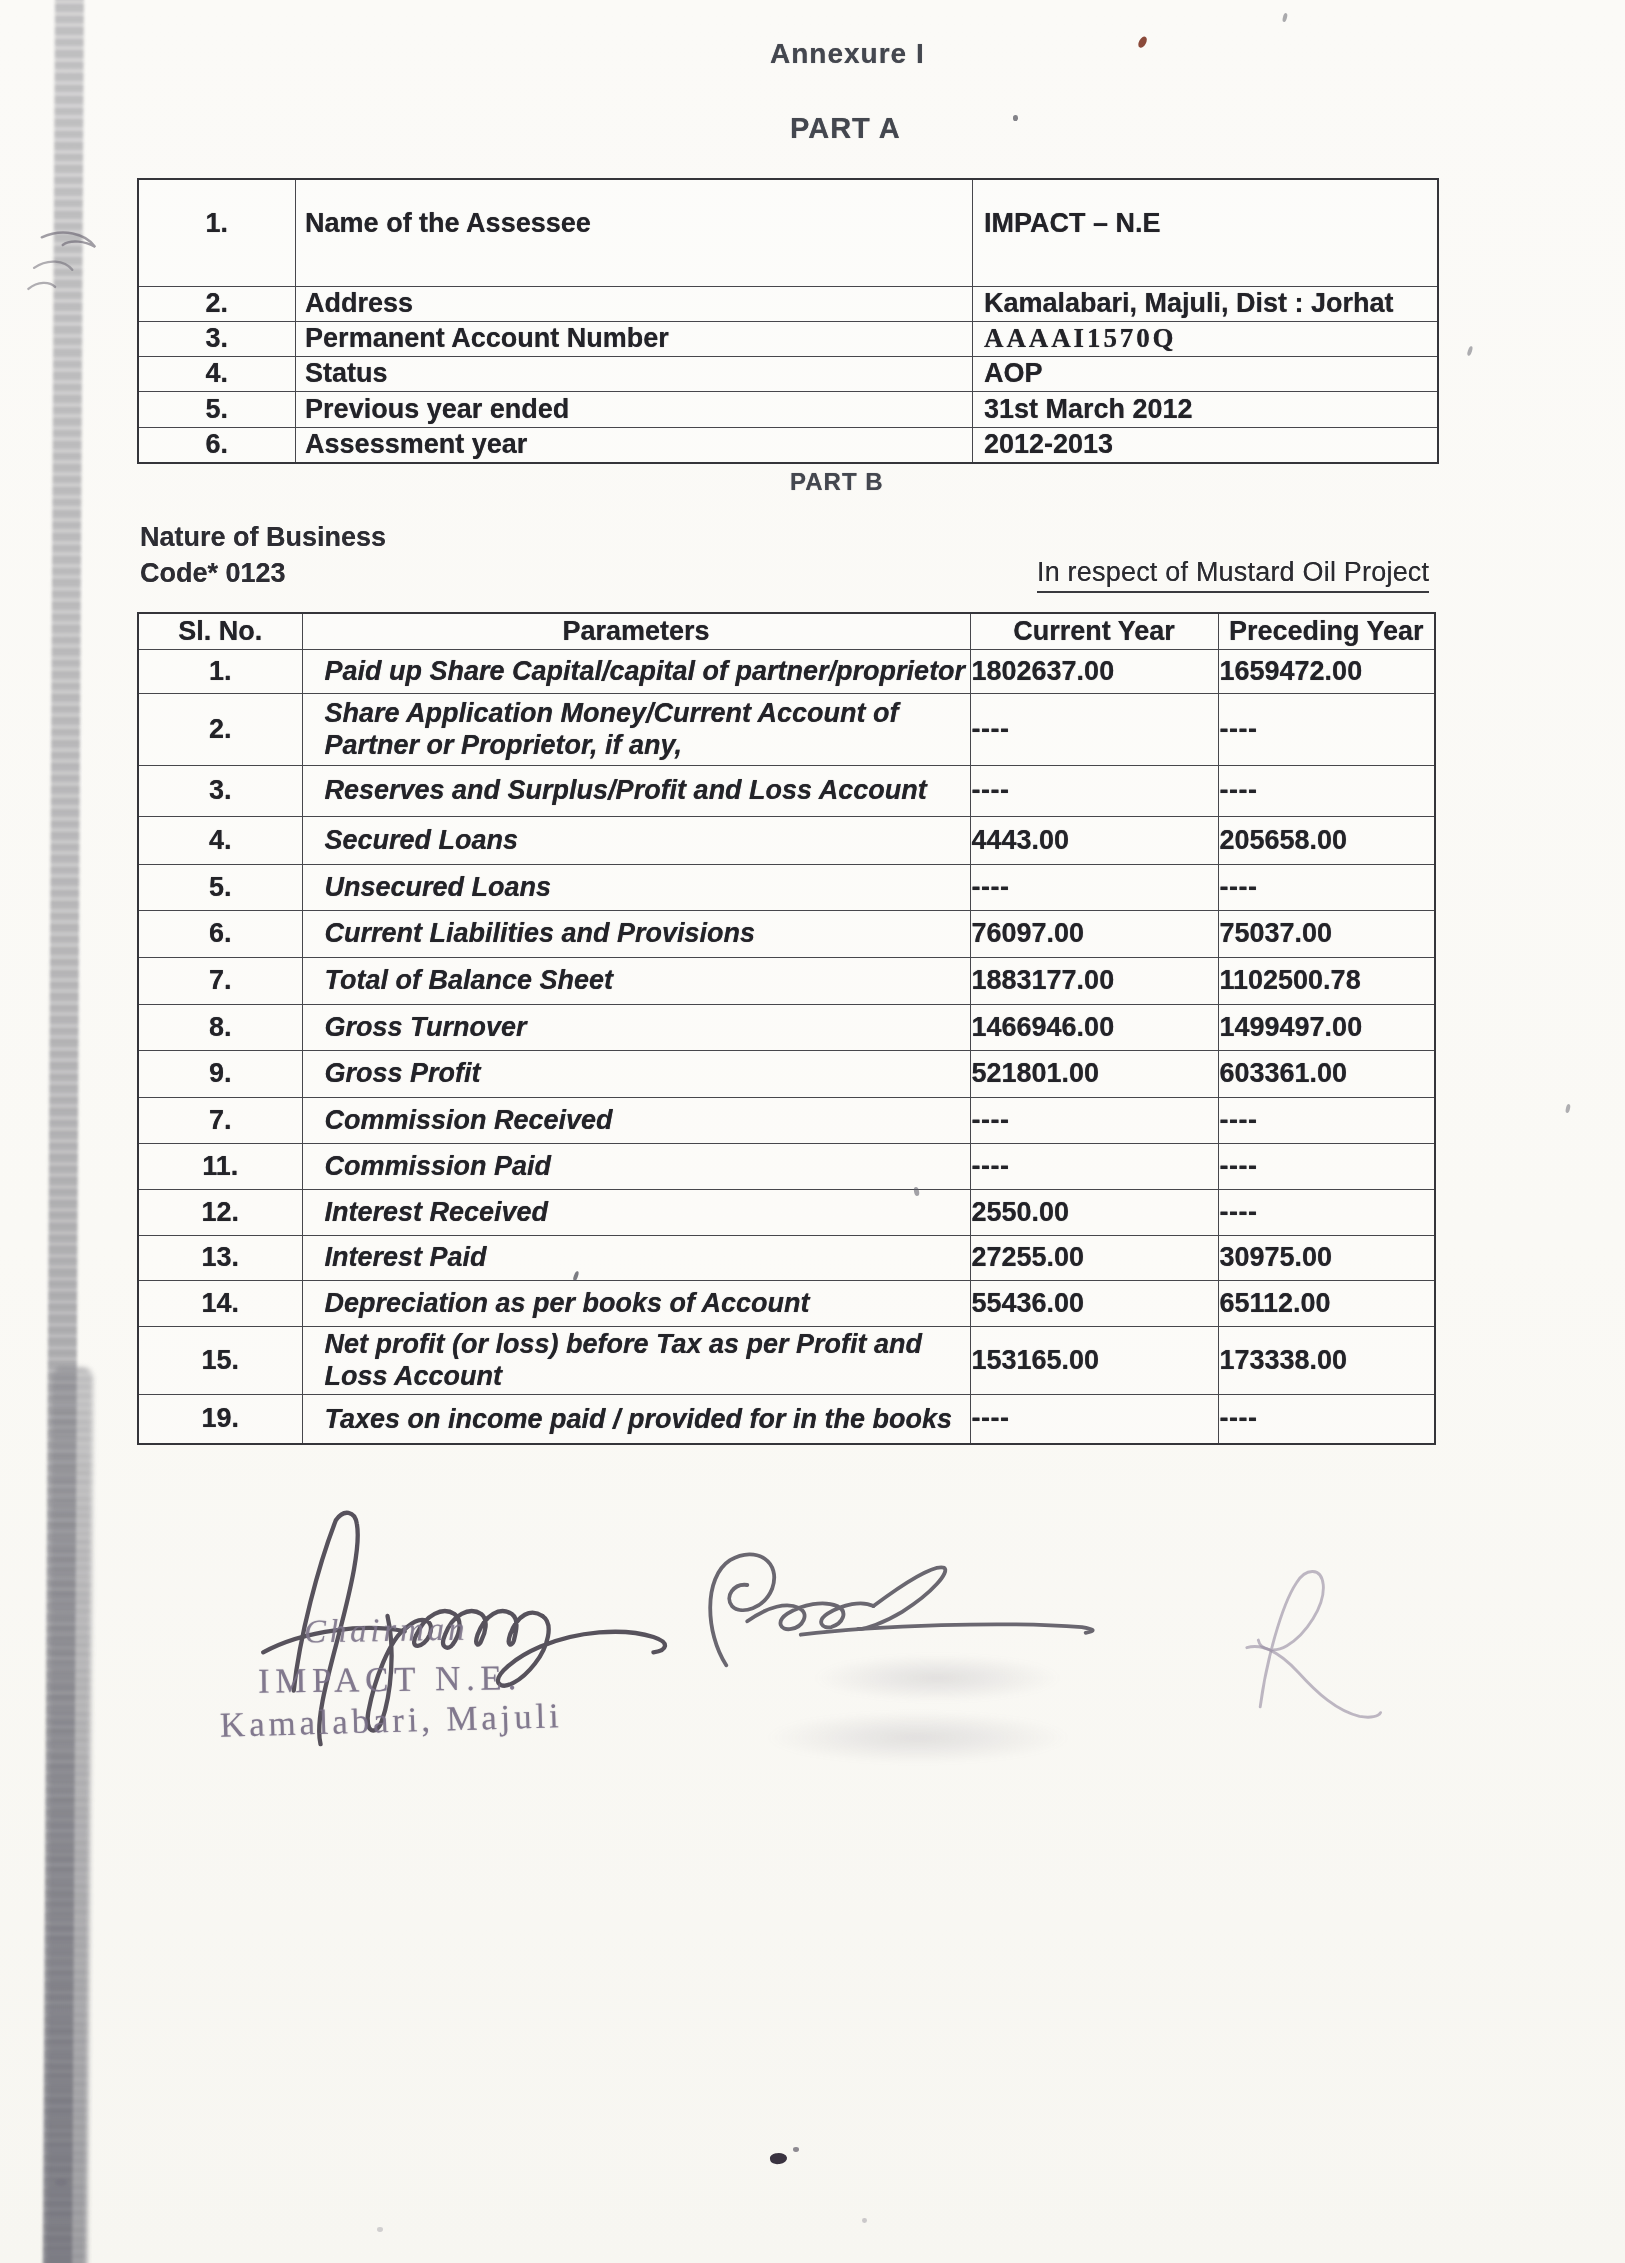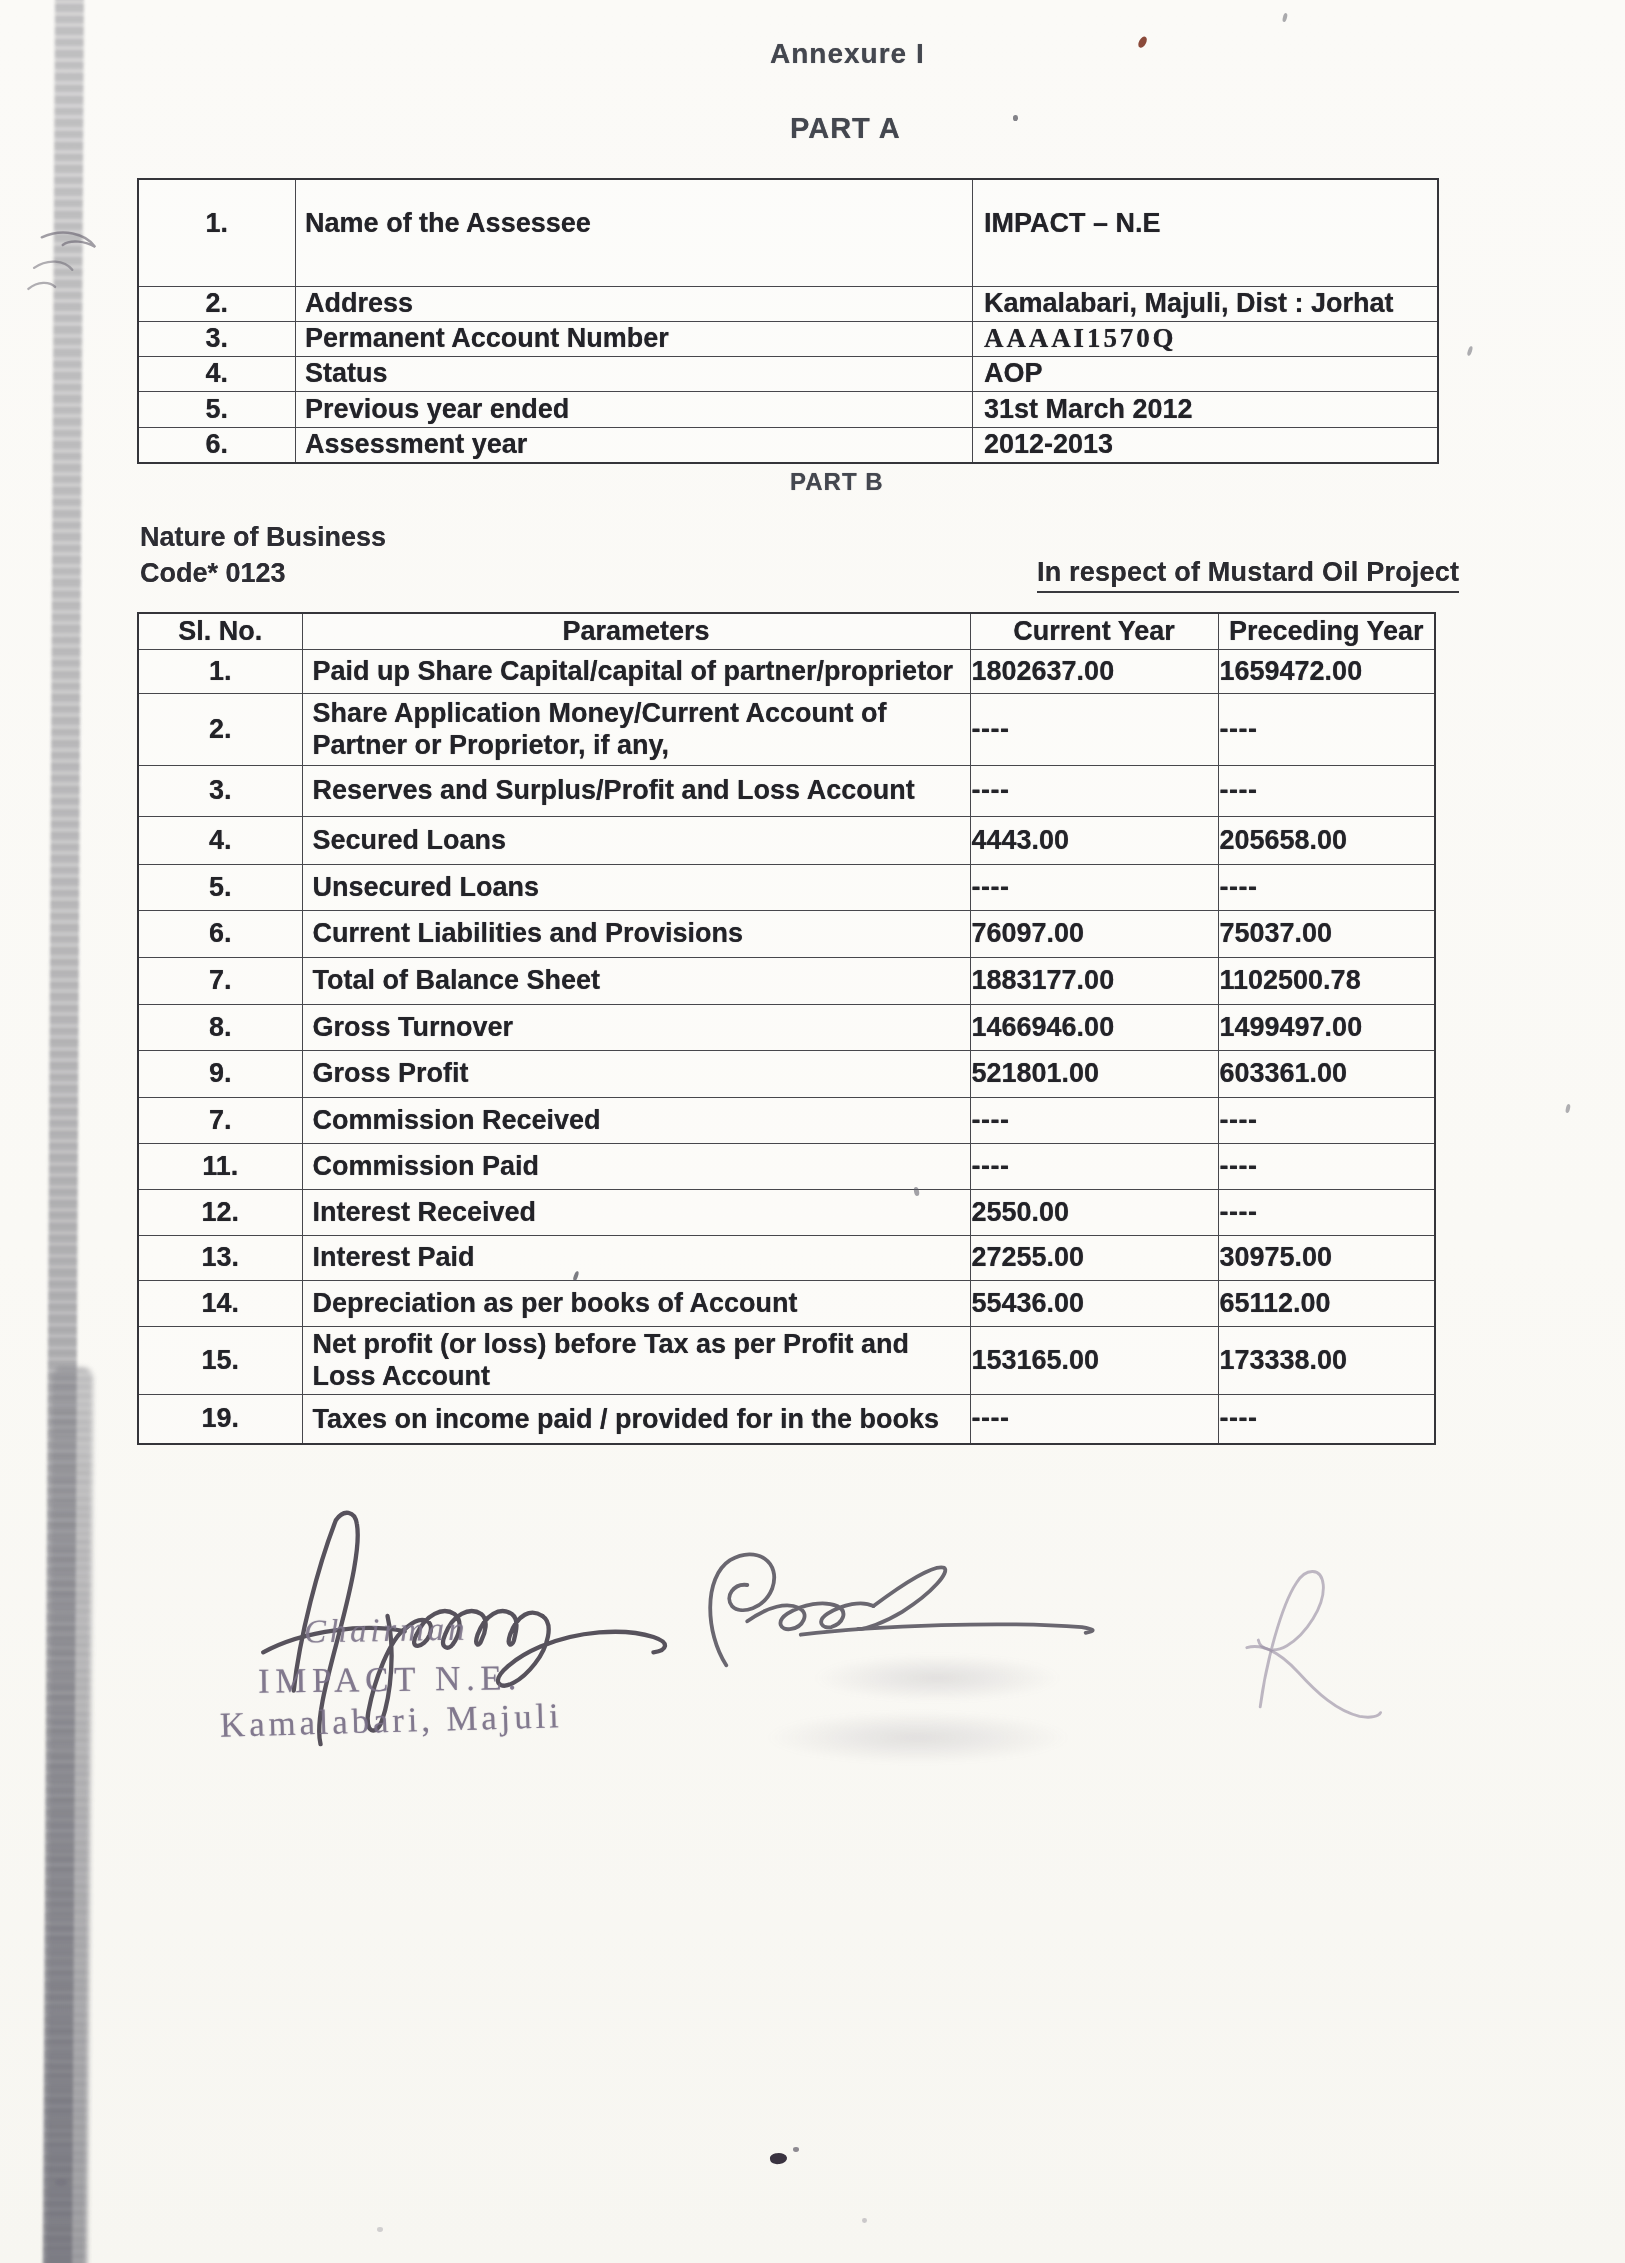--- a/index.html
+++ b/index.html
@@ -28,38 +28,38 @@
   .title{position:absolute;color:#44474f;font-weight:600;letter-spacing:1px;
     text-shadow:0 0 0.7px rgba(60,60,70,0.7);}
   .annexure{left:770px;top:38px;font-size:28px;}
   .parta{left:790px;top:112px;font-size:29px;}
   .partb{left:790px;top:468px;font-size:24px;}
   .nob{position:absolute;left:140px;font-size:27px;font-weight:600;color:#2d2d33;
     text-shadow:0 0 0.6px rgba(45,45,55,0.75);}
   .nob1{top:522px;}
   .nob2{top:558px;}
   .project-note{
-    position:absolute;left:1037px;top:557px;font-size:27px;font-weight:700;color:#2b2b30;
+    position:absolute;left:1037px;top:557px;font-size:27px;font-weight:400;color:#2b2b30;
     border-bottom:2.9px solid #3a3a3e;padding-bottom:2.9px;letter-spacing:0.2px;
     text-shadow:0 0 0.6px rgba(45,45,55,0.8);
   }
   table{border-collapse:collapse;table-layout:fixed;position:absolute;
     background:rgba(255,255,255,0.35);}
   td{border:1.9px solid #47474c;overflow:hidden;
     text-shadow:0 0 0.7px rgba(35,35,45,0.75);}
   .ta{left:137px;top:178px;width:1300px;border:2.9px solid #35353a;}
   .tb{left:137px;top:612px;width:1297px;border:2.9px solid #35353a;}
   .ta td{font-size:27px;font-weight:700;color:#232328;vertical-align:middle;}
   .tb td{font-size:27px;font-weight:600;color:#232328;vertical-align:middle;}
   td.sl{text-align:center;}
   td.lab{padding-left:9.6px;}
   td.val{padding-left:11.5px;}
   td.pan{font-family:"Liberation Serif",serif;letter-spacing:2.9px;font-weight:700;margin-top:18px;}
   .va-high{padding-bottom:19px;}
-  td.param{padding-left:10px;line-height:32.5px;}
+  td.param{padding-left:22px;line-height:32.5px;font-style:italic;}
   td.num{padding-right:21px;font-weight:600;}
   td.num.pre{padding-right:15.3px;}
   td.num.dash{padding-right:44px;letter-spacing:0.5px;font-weight:700;}
   td.hd{text-align:center;font-weight:600;font-size:27px;}
   
   .sig{position:absolute;}
   .stamp{position:absolute;font-family:"Liberation Serif",serif;color:rgba(126,117,138,0.82);
     white-space:nowrap;text-shadow:0 0 1.1px rgba(126,117,138,0.55);}
   .stamp1{left:304px;top:1612px;font-size:33px;font-style:italic;letter-spacing:3.8px;transform:rotate(-1deg);}
   .stamp2{left:258px;top:1660px;font-size:35px;letter-spacing:5.7px;transform:rotate(-0.8deg);color:rgba(120,110,134,0.85);}

